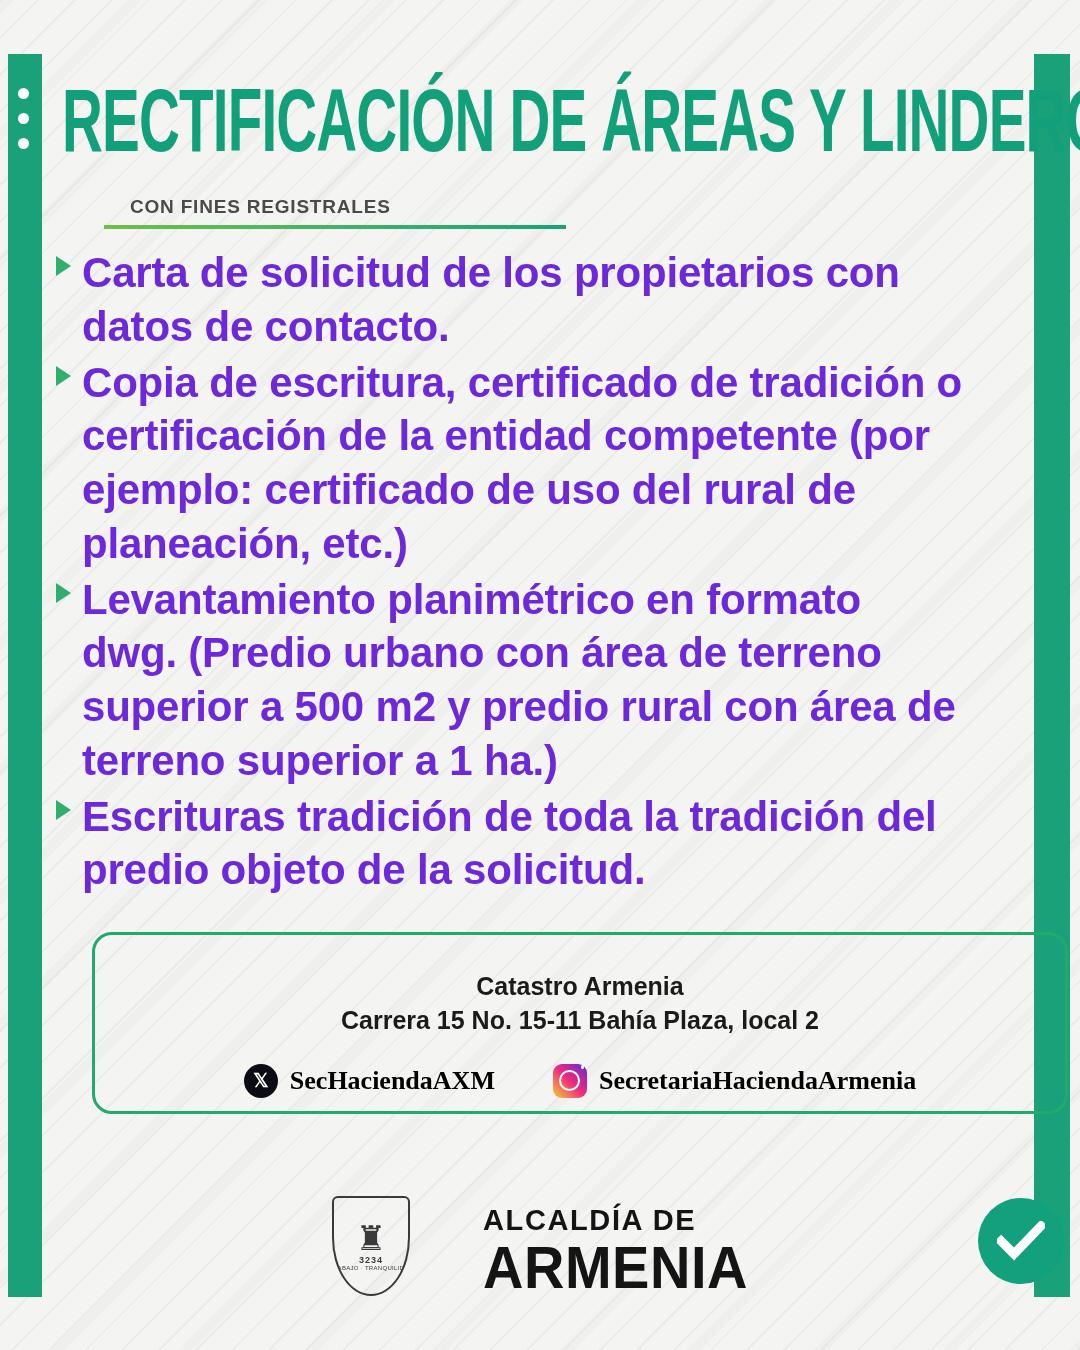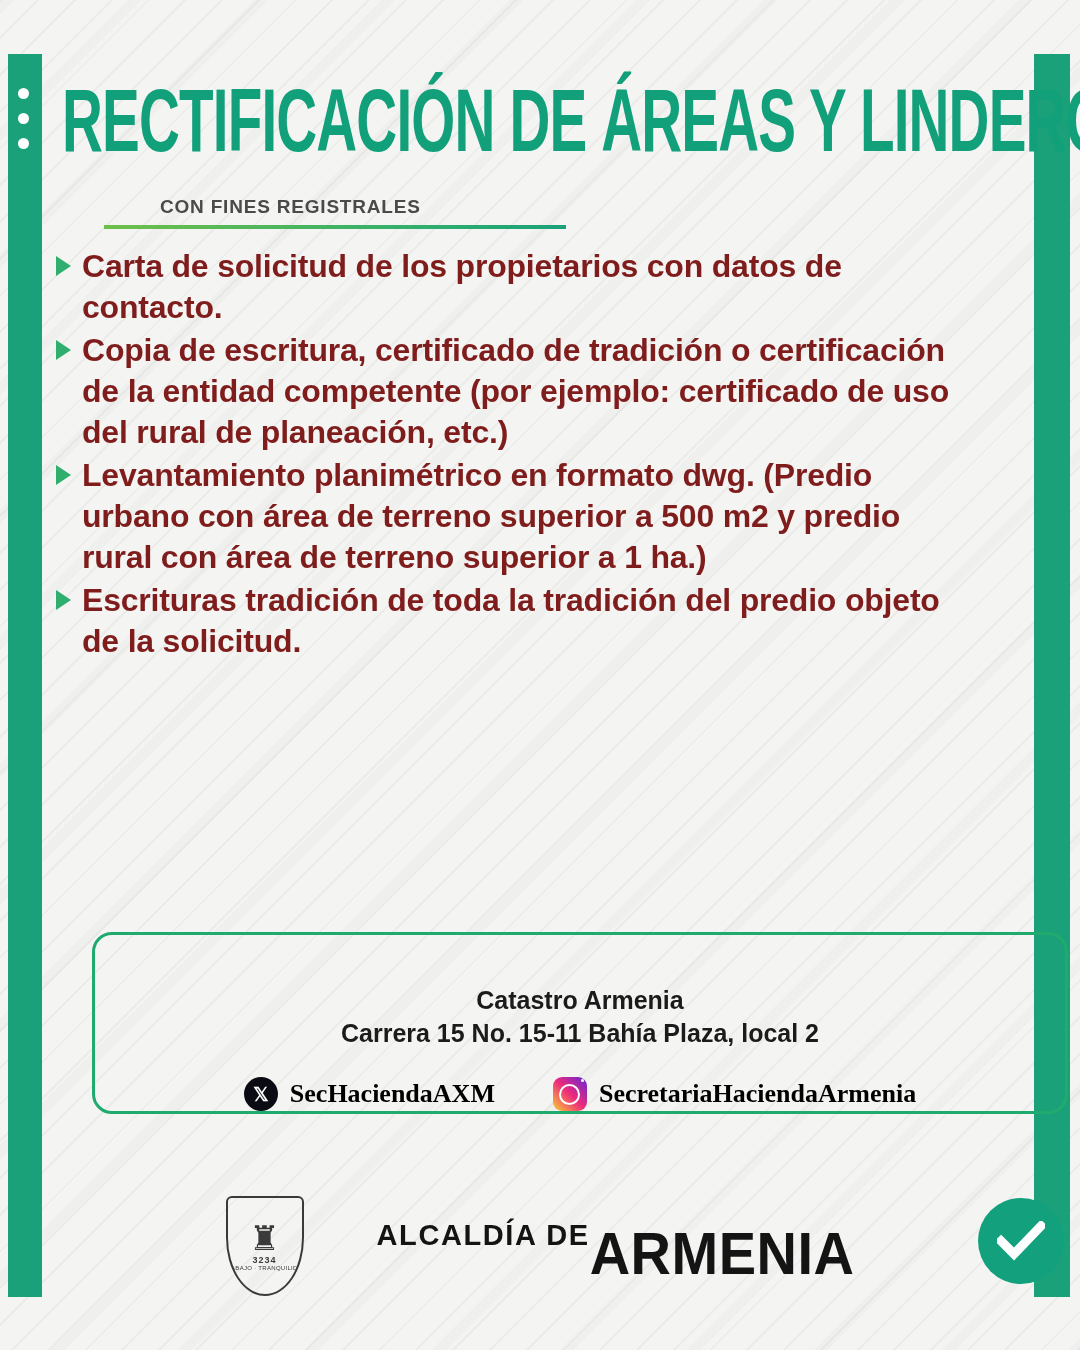--- a/index.html
+++ b/index.html
@@ -78,21 +78,21 @@
     font-size: 69px;
     line-height: 0.95;
     letter-spacing: -1px;
     color: #12a07b;
     transform: scaleX(0.82) scaleY(1.30);
     transform-origin: left top;
     white-space: nowrap;
   }
   .subtitle {
     margin-top: 52px;
-    margin-left: 98px;
+    margin-left: 68px;
     font-size: 19px;
     font-weight: bold;
     letter-spacing: 0.8px;
     color: #4a4a4a;
   }
   .title-rule {
     margin-top: 7px;
     margin-left: 42px;
     width: 462px;
     height: 4px;
@@ -111,41 +111,41 @@
     align-items: flex-start;
     margin-bottom: 2px;
   }
   .bullet {
     flex: 0 0 auto;
     width: 26px;
     padding-top: 10px;
   }
   .bullet svg { display: block; }
   .item-text {
-    font-size: 32px;
+    font-size: 42px;
     line-height: 1.28;
     font-weight: bold;
-    color: #7f1d1d;
+    color: #6d28d9;
     letter-spacing: -0.2px;
   }
 
   
   .contact-box {
     position: absolute;
     left: 92px;
     top: 932px;
     width: 976px;
     height: 182px;
     box-sizing: border-box;
     border: 3px solid #1faa6e;
     border-radius: 20px;
     display: flex;
     flex-direction: column;
     align-items: center;
-    justify-content: flex-end;
+    justify-content: center;
     padding-top: 22px;
   }
   .contact-line {
     font-size: 25px;
     font-weight: bold;
     color: #1b1b1b;
     line-height: 1.35;
     text-align: center;
   }
   .social-row {
@@ -249,21 +249,21 @@
     letter-spacing: 1px;
   }
   .crest-motto {
     font-size: 6px;
     color: #3a3a3a;
     letter-spacing: 0.3px;
     white-space: nowrap;
   }
   .wordmark {
     display: flex;
-    flex-direction: row;
+    flex-direction: column;
     line-height: 1;
     margin-left: 43px;
   }
   .wm-top {
     font-size: 29px;
     font-weight: bold;
     letter-spacing: 1.6px;
     color: #141414;
   }
   .wm-bottom {

